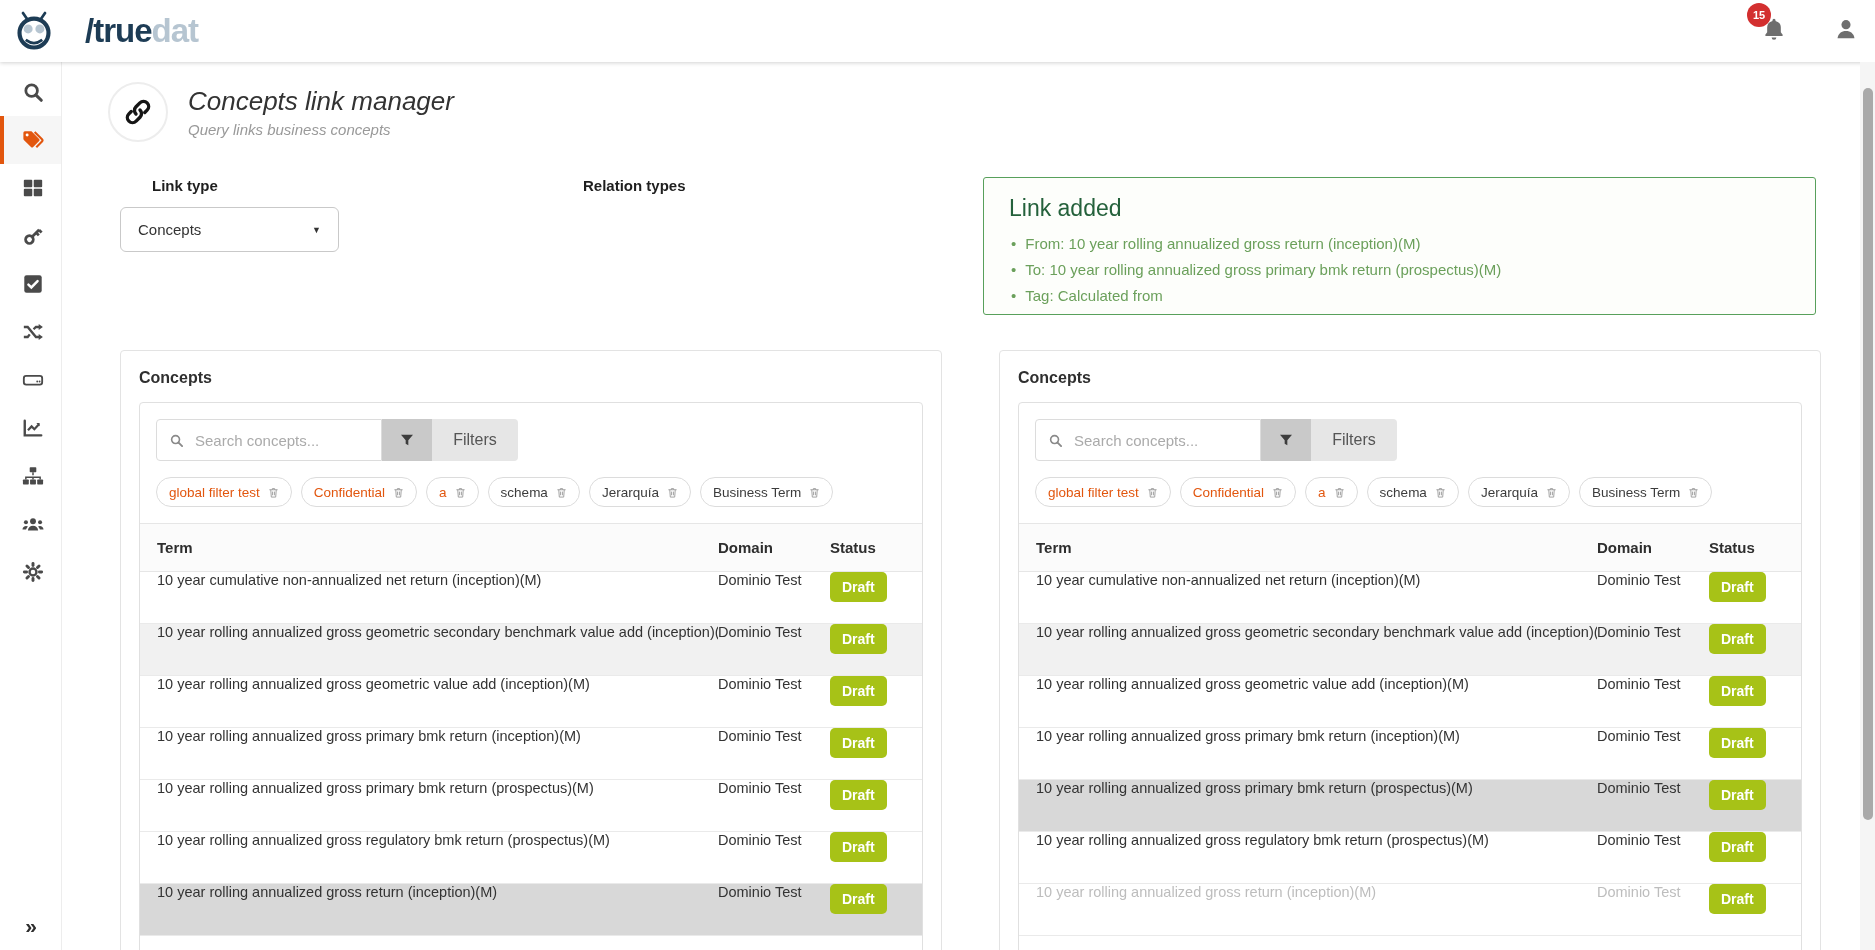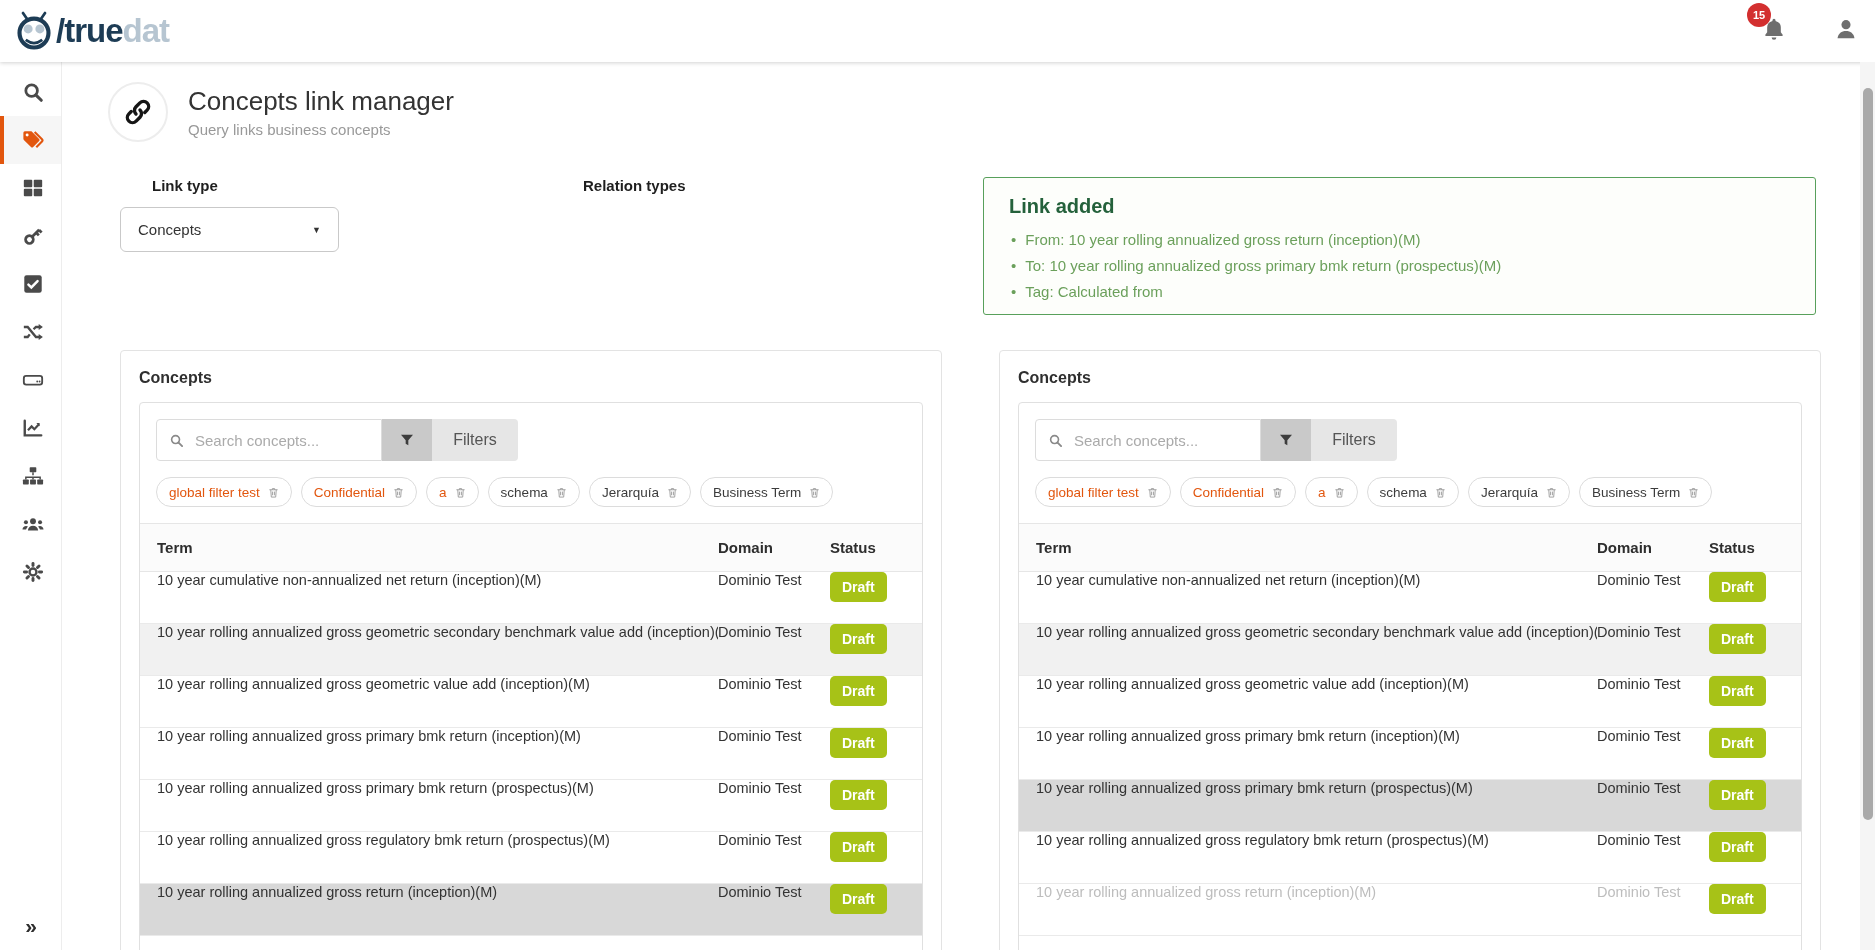--- a/index.html
+++ b/index.html
@@ -10,21 +10,21 @@
     font-family:"Liberation Sans", sans-serif;
   }
 
   
   .navbar {
     position:absolute; top:0; left:0; width:1875px; height:62px;
     background:#fff; box-shadow:0 1px 4px rgba(0,0,0,.18); z-index:20;
     display:flex; align-items:center;
   }
   .brand { display:flex; align-items:center; margin-left:16px; gap:4px; }
-  .brand-text { font-size:33px; font-weight:800; letter-spacing:-1px; color:#1d3c55; }
+  .brand-text { font-size:33px; font-weight:800; letter-spacing:-1px; color:#1d3c55;margin-left:29px; }
   .brand-text .lite { color:#b6c5d1; }
   .nav-right { position:absolute; right:16px; display:flex; align-items:center; gap:46px; }
   .bell-wrap { position:relative; cursor:pointer; }
   .bell-wrap svg, .user-wrap svg { width:26px; height:26px; color:#6e6e6e; }
   .badge-count {
     position:absolute; top:-13px; left:-14px; width:24px; height:24px; border-radius:50%;
     background:#d32f2f; color:#fff; font-size:11px; font-weight:bold;
     display:flex; align-items:center; justify-content:center;
   }
 
@@ -40,21 +40,21 @@
   .side-item svg { width:22px; height:22px; }
   .side-item.active { background:#f6f6f6; border-left-color:#e2560e; color:#e2560e; }
   .collapse-btn {
     position:absolute; bottom:12px; left:0; width:62px; text-align:center;
     font-size:21px; font-weight:bold; color:#2e2e2e; cursor:pointer;
   }
 
   
   .content { position:absolute; left:62px; top:62px; width:1798px; height:888px; background:#fff; }
 
-  .page-header { position:absolute; left:46px; top:20px; display:flex; align-items:center; }
+  .page-header { position:absolute; left:46px; top:20px; display:flex; align-items:center;font-style:italic; }
   .header-icon {
     width:60px; height:60px; border-radius:50%; border:2px solid #ededed;
     display:flex; align-items:center; justify-content:center; color:#151515;
   }
   .header-icon svg { width:30px; height:30px; }
   .header-titles { margin-left:20px; }
   .page-title { font-size:26px; font-weight:500; color:#333; }
   .page-subtitle { font-size:15px; color:#999; margin-top:4px; }
 
   .field { position:absolute; top:115px; }
@@ -64,21 +64,21 @@
     display:flex; align-items:center; justify-content:space-between; padding:0 17px;
     font-size:15px; color:#333; background:#fff; cursor:pointer;
   }
   .caret { font-size:9px; color:#333; }
   .clear-x { font-size:13px; font-weight:bold; color:#222; cursor:pointer; }
 
   .alert-box {
     position:absolute; left:921px; top:115px; width:833px; height:138px;
     border:1px solid #58a05b; border-radius:3px; background:#fdfefb; padding:17px 25px;
   }
-  .alert-title { font-size:20px; font-weight:bold; color:#24613b; }
+  .alert-title { font-size:23px; font-weight:normal; color:#24613b; }
   .alert-list { list-style:none; margin:13px 0 0 2px; padding:0; }
   .alert-list li { font-size:15px; color:#6ba05b; margin-top:9px; }
   .alert-list li::before { content:"•"; margin-right:9px; }
 
   
   .panel {
     position:absolute; top:288px; width:822px; height:700px;
     border:1px solid #e3e3e3; border-radius:4px; background:#fff; padding:18px;
   }
   .panel.left  { left:58px;  }

